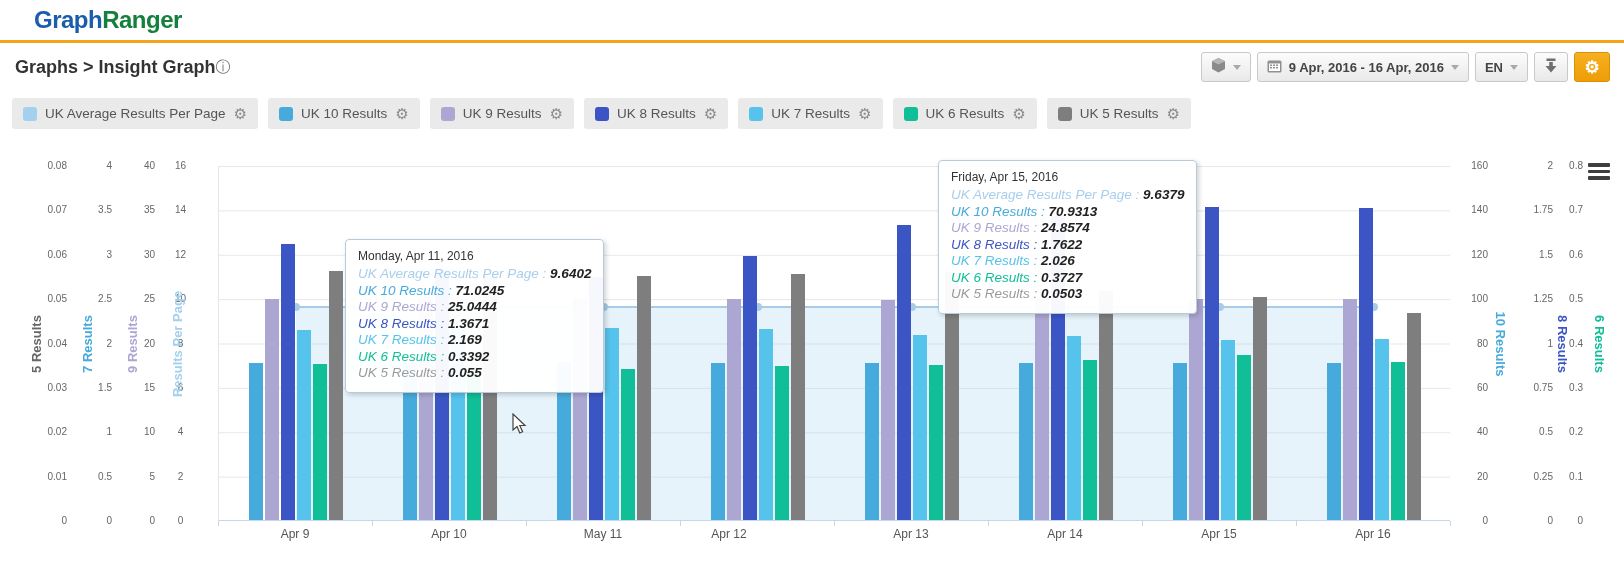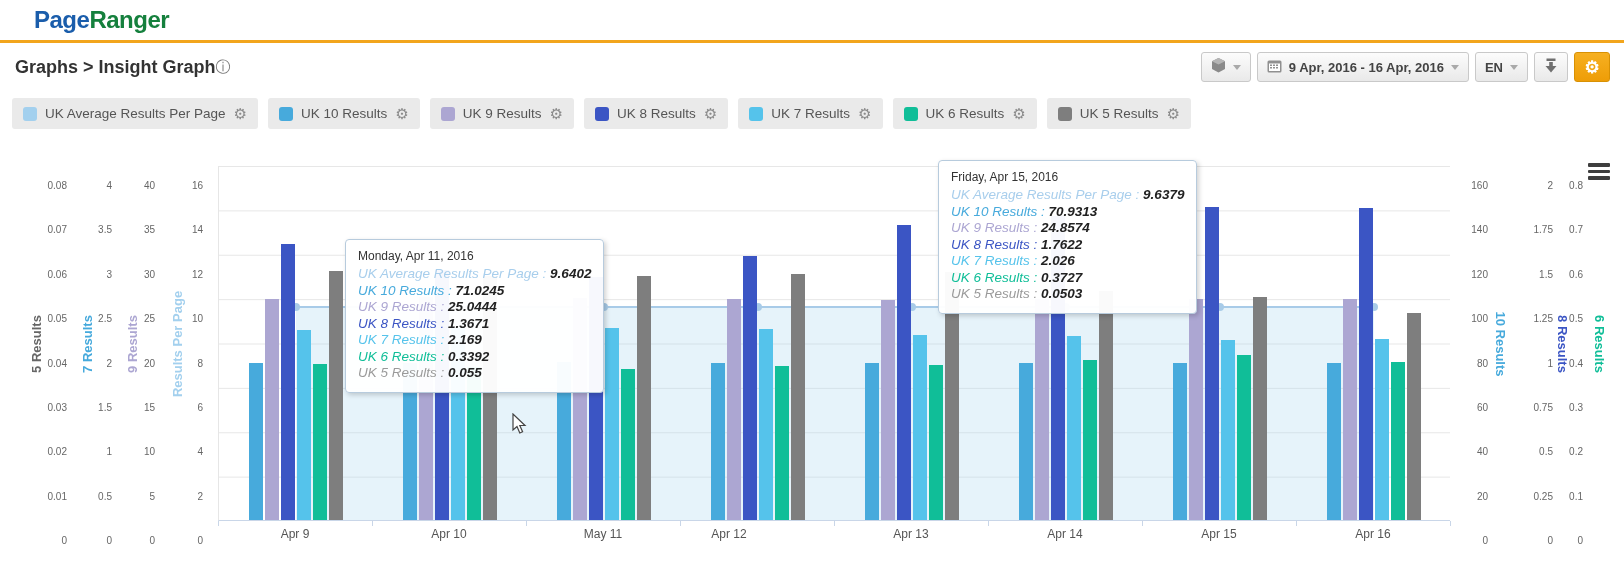--- a/index.html
+++ b/index.html
@@ -41,21 +41,21 @@
   .plot { position:absolute; left:218px; top:15px; width:1232px; height:355px;
           border-bottom:1px solid #c9d6e8; border-left:1px solid #e6e6e6;
           background-image:linear-gradient(to bottom, #e7e7e7 1px, transparent 1px);
           background-size:100% 44.375px; }
   .area-fill { position:absolute; bottom:0; background:rgba(173,214,239,0.30);
                border-top:2px solid #a8cbe8; z-index:1; }
   .area-dot { position:absolute; width:8px; height:8px; border-radius:50%; background:#a8cbe8; z-index:1; }
   .bar-group { position:absolute; bottom:0; height:100%; display:flex; align-items:flex-end;
                justify-content:center; gap:2px; z-index:2; }
   .bar { width:14px; }
-  .tick-col { position:absolute; display:flex; flex-direction:column; justify-content:space-between;margin-top:20px; }
+  .tick-col { position:absolute; display:flex; flex-direction:column; justify-content:space-between; }
   .tick-col span { display:block; height:10px; line-height:10px; }
   .axis-title { position:absolute; width:160px; height:16px; text-align:center;
                 font-size:13px; font-weight:bold; }
   .rot-l { transform:rotate(-90deg); }
   .rot-r { transform:rotate(90deg); }
   .x-label { position:absolute; top:376px; width:154px; text-align:center; font-size:12px; color:#555; }
   .x-tick { position:absolute; top:370px; width:1px; height:5px; background:#c9d6e8; }
 
   
   .tooltip { position:absolute; background:rgba(255,255,255,0.96); border:1px solid #b7cbdd;
@@ -68,21 +68,21 @@
   .menu-icon { position:absolute; left:1588px; top:12px; width:22px; cursor:pointer; z-index:4; }
   .menu-icon div { height:3.5px; background:#3e3e3e; margin-bottom:3px; border-radius:1px; }
   .cursor-arrow { position:absolute; z-index:6; }
 </style>
 </head>
 <body>
 
 <div class="app">
 
   <div class="topbar">
-    <div class="logo"><span class="lp">Page</span><span class="ls">Ranger</span></div>
+    <div class="logo"><span class="lp">Graph</span><span class="ls">Ranger</span></div>
   </div>
   <div class="accent-line"></div>
 
   <div class="toolbar-row">
     <div class="breadcrumb">
       <span>Graphs &gt; Insight Graph</span>
       <span class="info-ic">ⓘ</span>
     </div>
     <div class="controls">
       <button class="btn">
@@ -298,21 +298,21 @@
         <span>35</span>
         <span>30</span>
         <span>25</span>
         <span>20</span>
         <span>15</span>
         <span>10</span>
         <span>5</span>
         <span>0</span>
       </div>
       <div class="axis-title rot-l" style="left: 53px; top: 184.5px; color: rgb(172, 166, 210);">9 Results</div>
-      <div class="tick-col" style="left: 158px; top: 10px; width: 45px; height: 365px; text-align: right;">
+      <div class="tick-col" style="left: 158px; top: 10px; width: 45px; height: 365px; text-align: center;">
         <span>16</span>
         <span>14</span>
         <span>12</span>
         <span>10</span>
         <span>8</span>
         <span>6</span>
         <span>4</span>
         <span>2</span>
         <span>0</span>
       </div>

